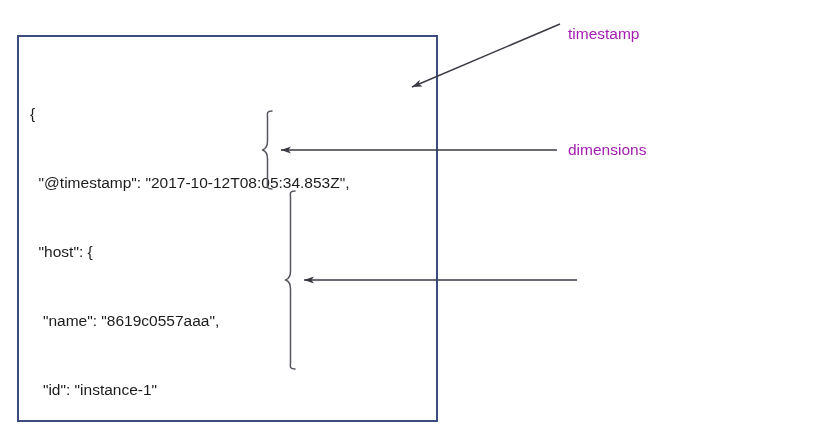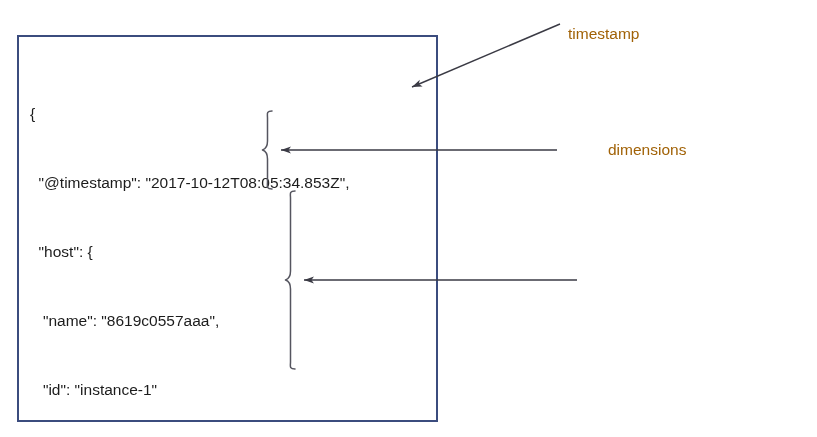--- a/index.html
+++ b/index.html
@@ -59,26 +59,26 @@
     inset: 0;
     z-index: 5;
     pointer-events: none;
   }
 
   
   .annot-label {
     position: absolute;
     font-family: "Liberation Sans", sans-serif;
     font-size: 15.5px;
-    color: #a16207;
+    color: #a21caf;
     white-space: nowrap;
     z-index: 6;
   }
   .annot-timestamp { left: 568px; top: 25px; }
-  .annot-dimensions { left: 568px; top: 141px; margin-left: 40px; }
+  .annot-dimensions { left: 568px; top: 141px; }
   .annot-metric { left: 588px; top: 273px; }
 </style>
 </head>
 <body>
 
 <div id="canvas">
 
   <div class="doc-box"></div>
 
   <div class="json-block">

